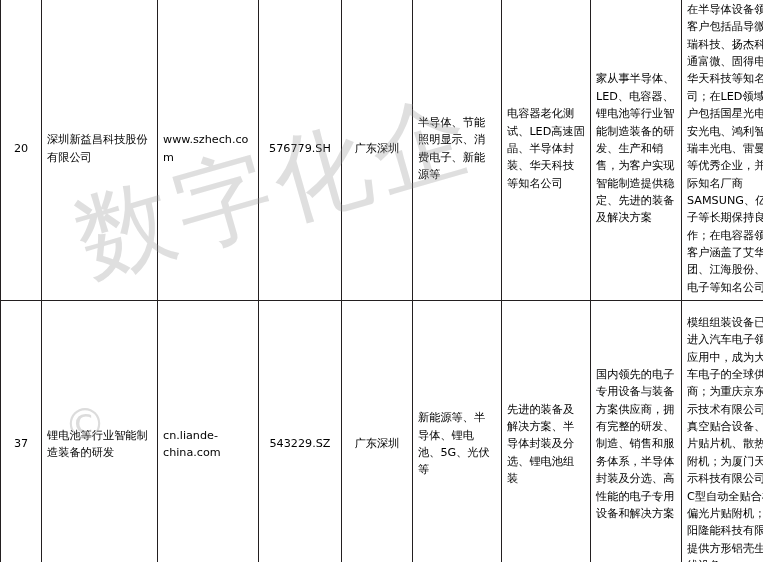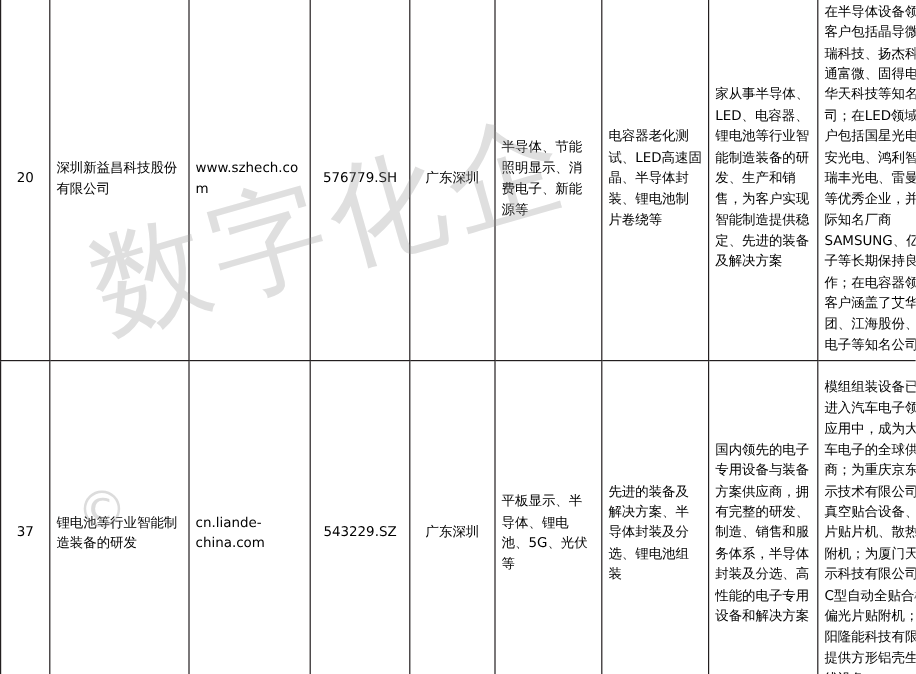--- a/index.html
+++ b/index.html
@@ -108,21 +108,21 @@
         <td class="c-code">
             <span class="cell-text">576779.SH</span>
           </td>
         <td class="c-region">
             <span class="cell-text">广东深圳</span>
           </td>
         <td class="c-industry">
             <span class="cell-text">半导体、节能照明显示、消费电子、新能源等</span>
           </td>
         <td class="c-product">
-            <span class="cell-text">电容器老化测试、LED高速固晶、半导体封装、锂电池制片卷绕等</span>
+            <span class="cell-text">电容器老化测试、LED高速固晶、半导体封装、华天科技等知名公司</span>
           </td>
         <td class="c-business">
             <span class="cell-text">家从事半导体、LED、电容器、锂电池等行业智能制造装备的研发、生产和销售，为客户实现智能制造提供稳定、先进的装备及解决方案</span>
           </td>
         <td class="c-case">
             <span class="cell-text">在半导体设备领域，客户包括晶导微、灿瑞科技、扬杰科技、通富微、固得电子、华天科技等知名公司；在LED领域，客户包括国星光电、三安光电、鸿利智汇、瑞丰光电、雷曼光电等优秀企业，并与国际知名厂商SAMSUNG、亿光电子等长期保持良好合作；在电容器领域，客户涵盖了艾华集团、江海股份、丰宾电子等知名公司</span>
           </td>
       </tr>
       <tr class="row-51">
         <td class="c-index">
@@ -134,21 +134,21 @@
         <td class="c-website">
             <span class="cell-text">cn.liande-china.com</span>
           </td>
         <td class="c-code">
             <span class="cell-text">543229.SZ</span>
           </td>
         <td class="c-region">
             <span class="cell-text">广东深圳</span>
           </td>
         <td class="c-industry">
-            <span class="cell-text">平板显示、半导体、锂电池、5G、光伏等</span>
+            <span class="cell-text">新能源等、半导体、锂电池、5G、光伏等</span>
           </td>
         <td class="c-product">
             <span class="cell-text">先进的装备及解决方案、半导体封装及分选、锂电池组装</span>
           </td>
         <td class="c-business">
             <span class="cell-text">国内领先的电子专用设备与装备方案供应商，拥有完整的研发、制造、销售和服务体系，半导体封装及分选、高性能的电子专用设备和解决方案</span>
           </td>
         <td class="c-case">
             <span class="cell-text">模组组装设备已成功进入汽车电子领域的应用中，成为大陆汽车电子的全球供应商；为重庆京东方显示技术有限公司提供真空贴合设备、偏光片贴片机、散热膜贴附机；为厦门天马显示科技有限公司提供C型自动全贴合机、偏光片贴附机；为阜阳隆能科技有限公司提供方形铝壳生产整线设备</span>
           </td>

